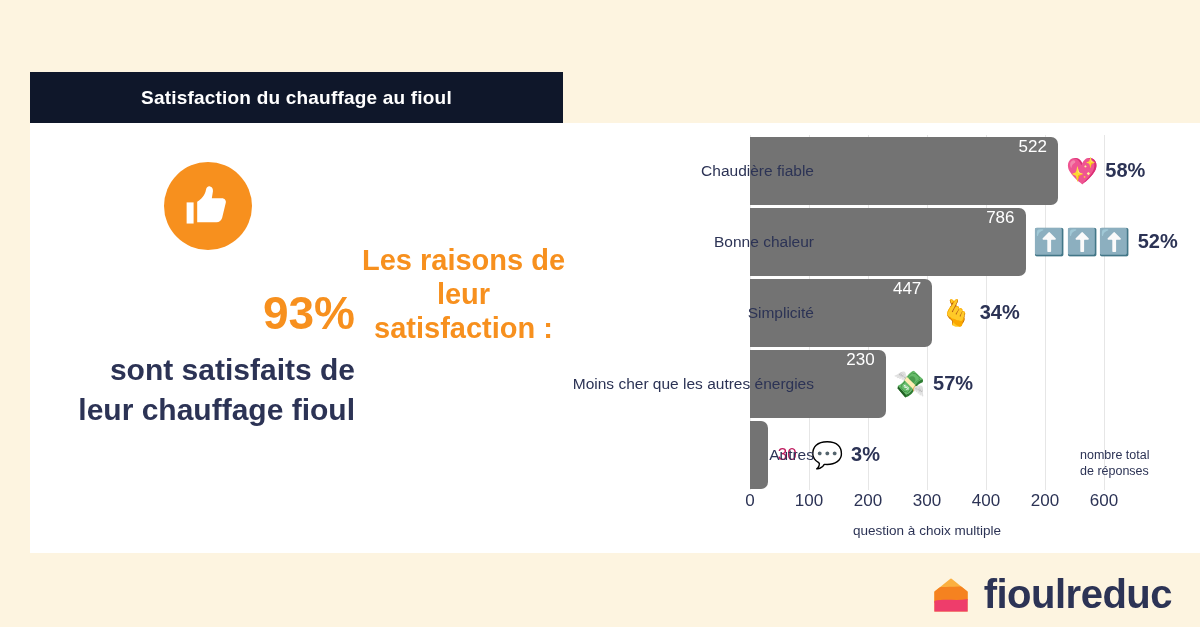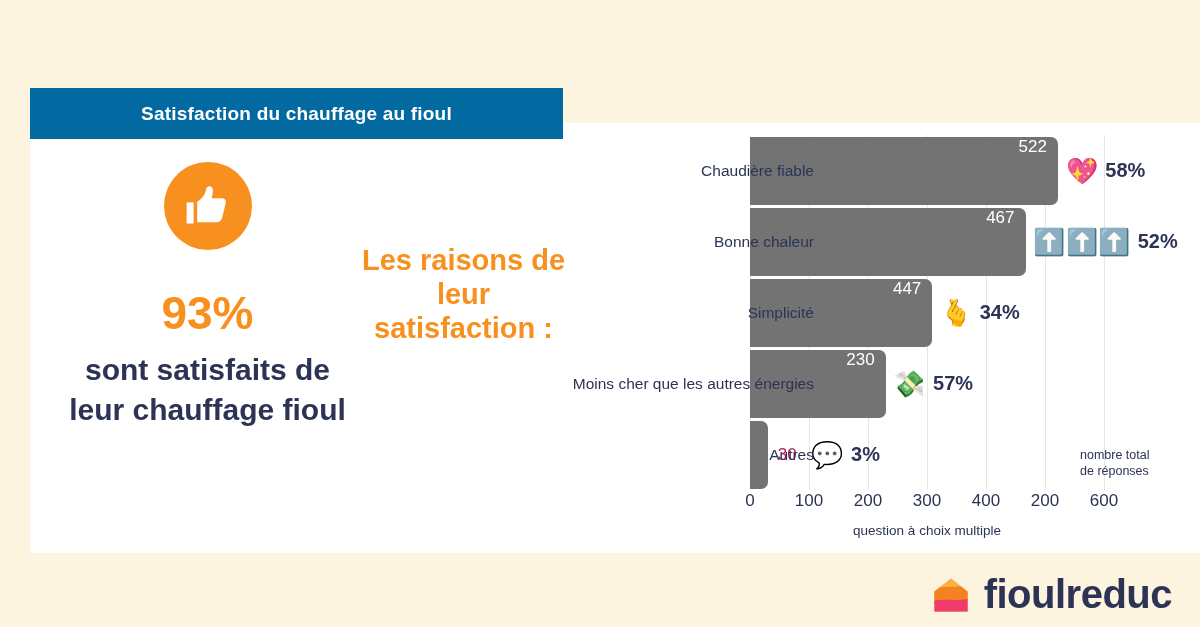--- a/index.html
+++ b/index.html
@@ -13,32 +13,32 @@
 
   
   .card {
     position: absolute; left: 30px; top: 123px;
     width: 1170px; height: 430px;
     background: #FFFFFF;
   }
 
   
   .banner {
-    position: absolute; left: 30px; top: 88px;
+    position: absolute; left: 30px; top: 72px;
     width: 533px; height: 51px;
-    background: #0369a1;
+    background: #0f172a;
     display: flex; align-items: center; justify-content: center;
   }
   .banner-title {
     color: #FFFFFF; font-size: 19px; font-weight: bold;
     letter-spacing: .2px; white-space: nowrap;
   }
 
   
-  .kpi { position: absolute; left: 60px; top: 150px; width: 295px; text-align: center; }
+  .kpi { position: absolute; left: 60px; top: 150px; width: 295px; text-align: right; }
   .thumb-circle {
     width: 88px; height: 88px; border-radius: 50%;
     background: #F7901E; margin: 12px auto 0;
     display: flex; align-items: center; justify-content: center;
   }
   .kpi-number {
     margin-top: 40px; color: #F7901E;
     font-size: 46px; font-weight: bold; line-height: 1;
   }
   .kpi-text {
@@ -148,21 +148,21 @@
           <div class="bar" style="width: 307.98px;">
             <span class="bar-value-in">522</span>
           </div>
           <div class="row-tail" style="left: 315.98px;">
             <span class="emoji">💖</span>
             <span class="pct">58%</span>
           </div>
         </div>
         <div class="row" style="top: 72.5px; height: 68px;">
           <div class="bar" style="width: 275.53px;">
-            <span class="bar-value-in">467</span>
+            <span class="bar-value-in">786</span>
           </div>
           <div class="row-tail" style="left: 283.53px;">
             <span class="emoji">⬆️⬆️⬆️</span>
             <span class="pct">52%</span>
           </div>
         </div>
         <div class="row" style="top: 143.5px; height: 68px;">
           <div class="bar" style="width: 182.31px;">
             <span class="bar-value-in">447</span>
           </div>

